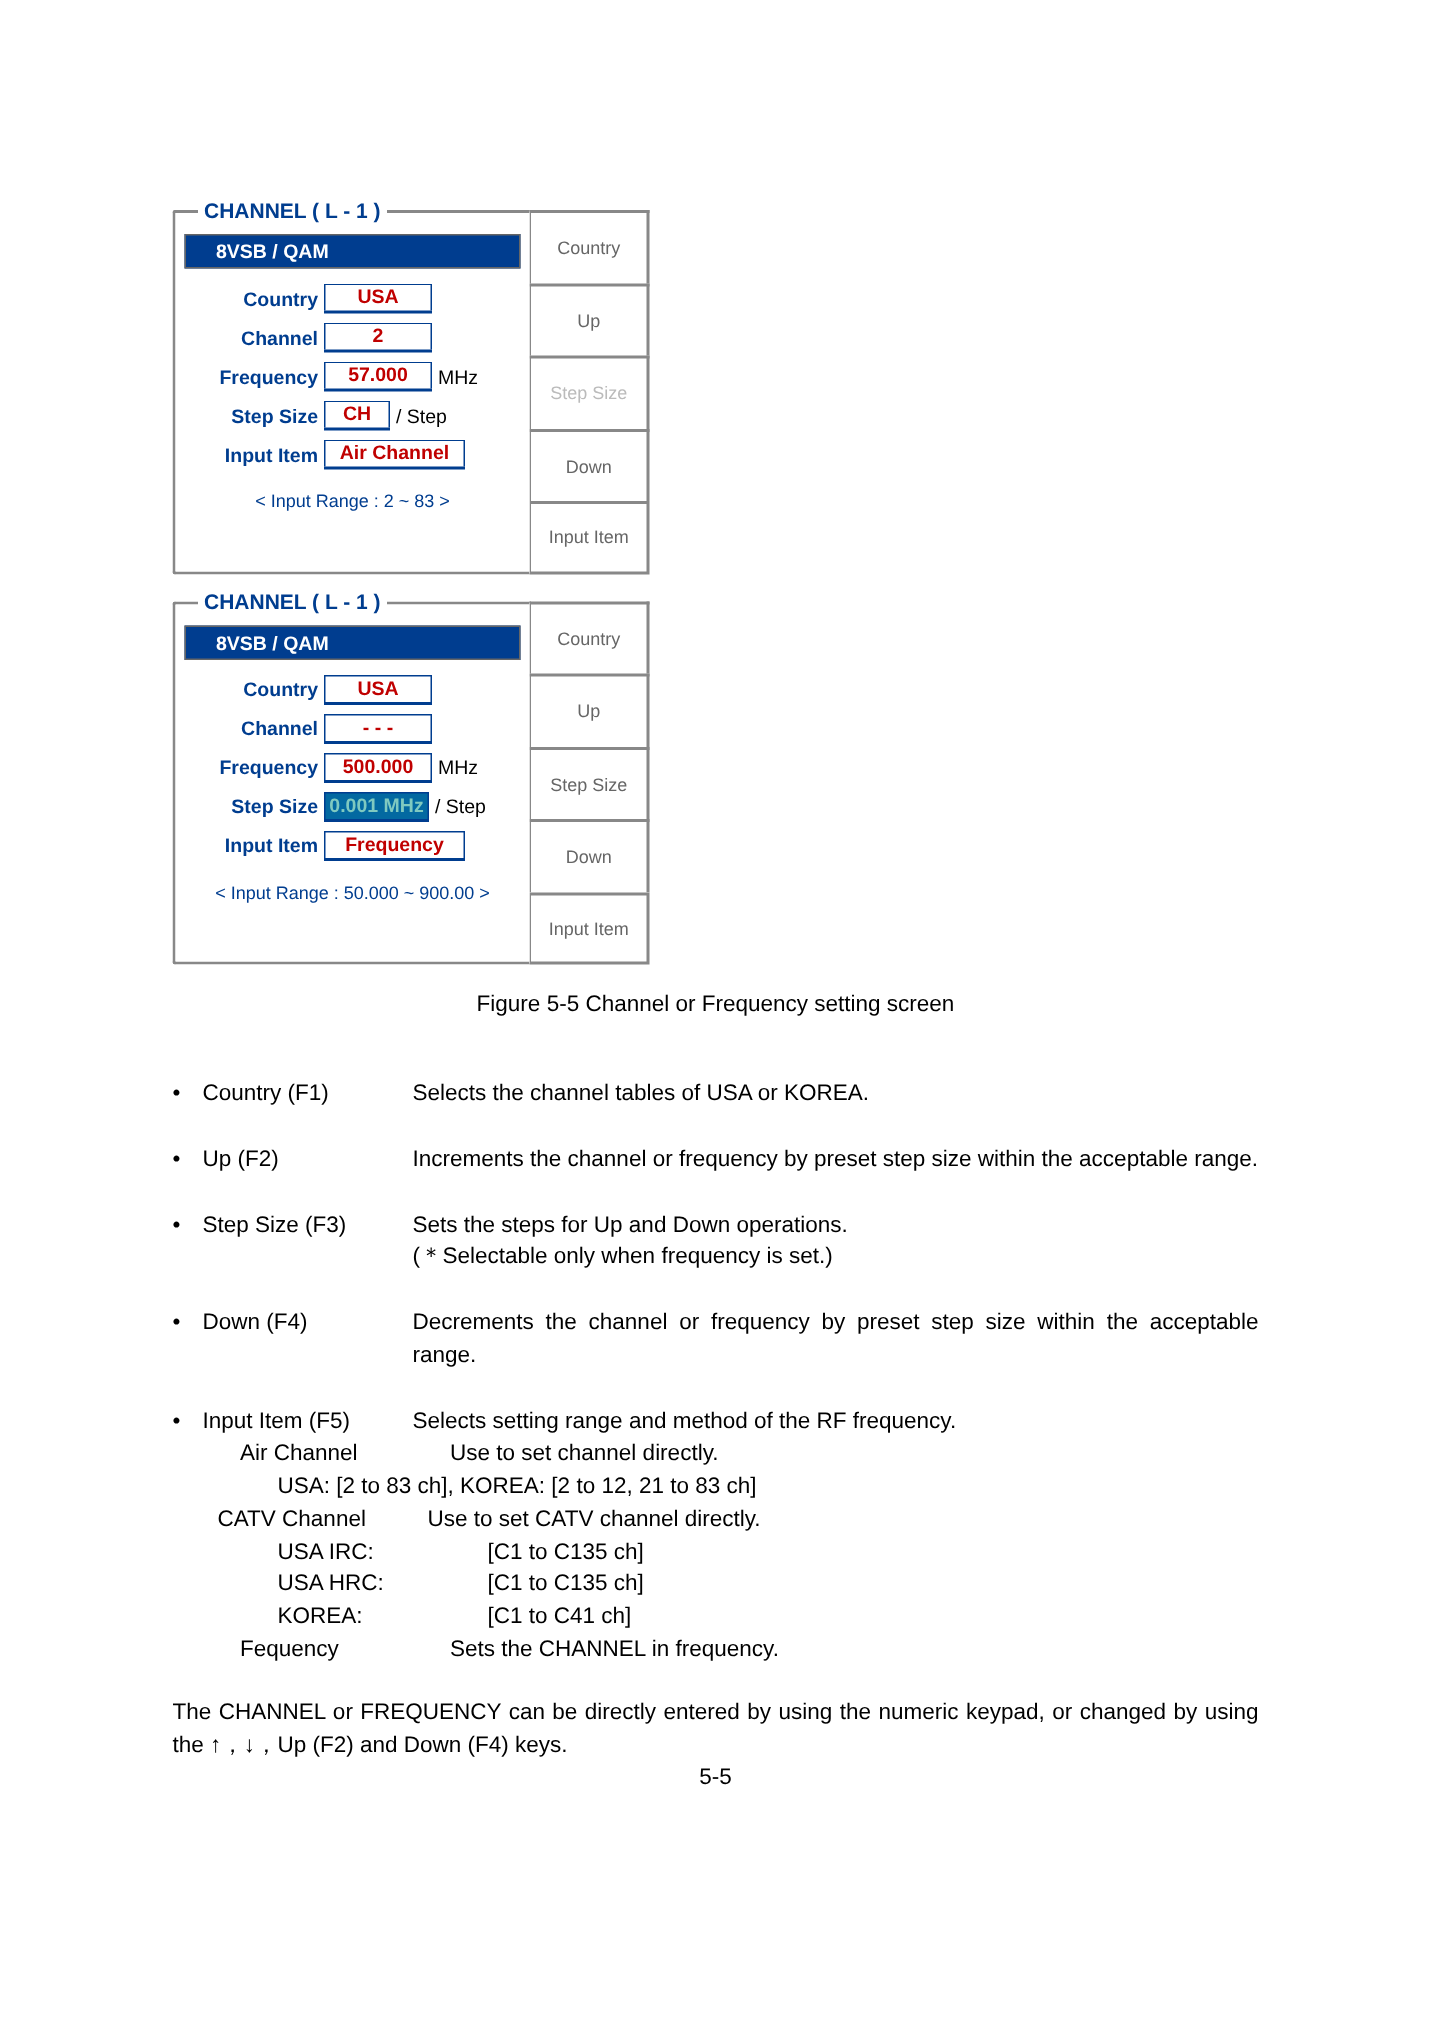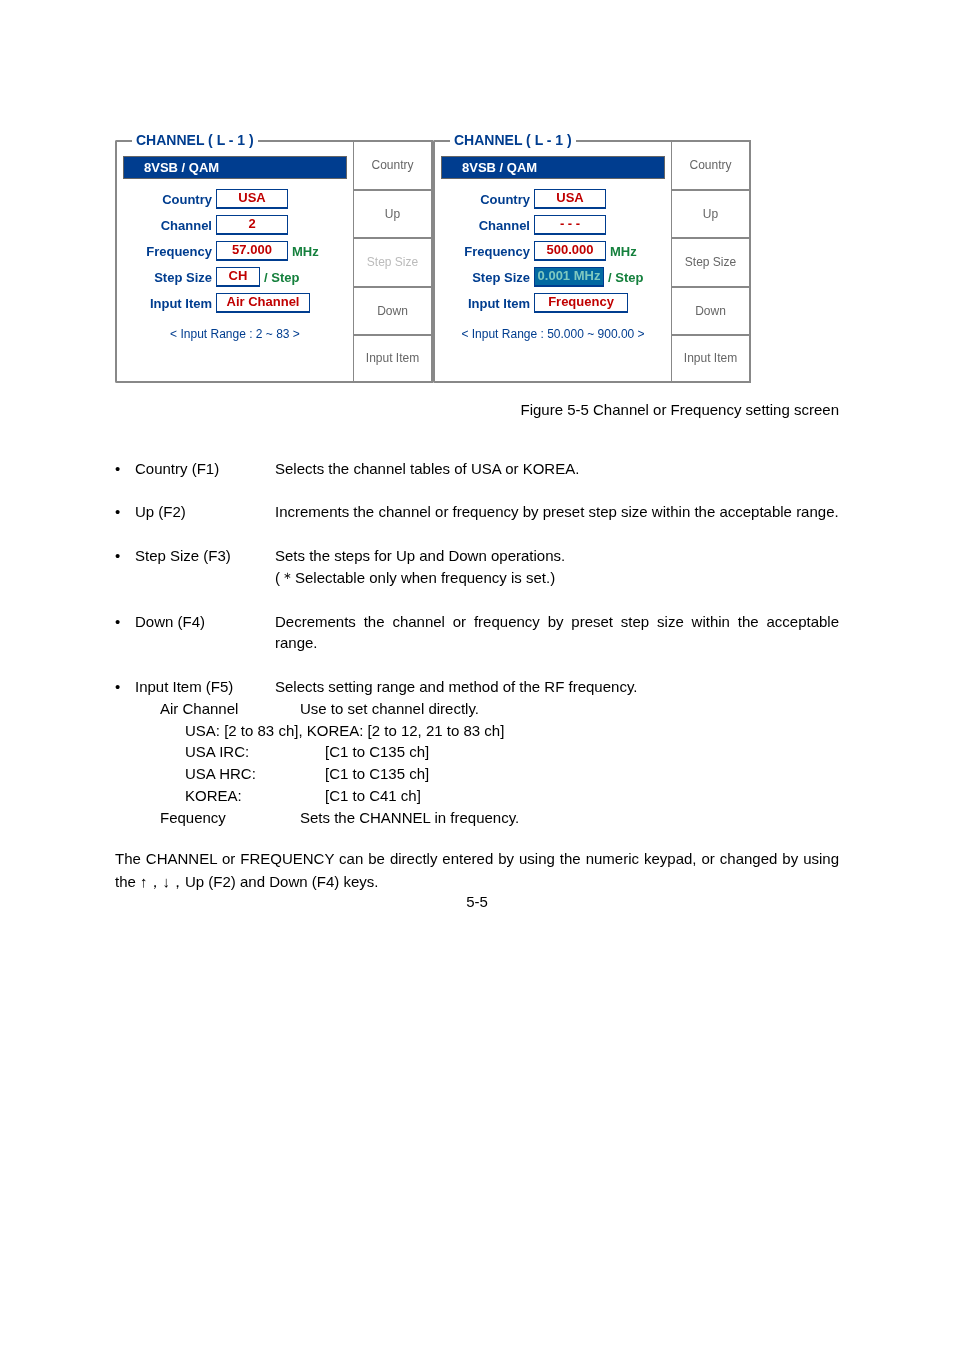--- a/index.html
+++ b/index.html
@@ -9,22 +9,24 @@
     font-family: Arial, Helvetica, sans-serif;
     color: #000;
     width: 954px;
   }
   .page {
     padding: 140px 115px 60px 115px;
     box-sizing: border-box;
   }
   .screens-row {
     display: flex;
+    gap: 18px;
     justify-content: flex-start;
     margin-bottom: 18px;
+    flex-direction: column;
   }
   .screen-block {
     display: flex;
     gap: 0;
   }
   .panel {
     position: relative;
     border: 2px solid #888;
     width: 238px;
     padding: 20px 10px 10px 10px;
@@ -81,22 +83,22 @@
     display: inline-block;
     height: 18px;
     line-height: 18px;
     box-shadow: inset 0 1px 0 #003d8f, inset 1px 0 0 #003d8f, inset -1px 0 0 #003d8f;
   }
   .field-val.sel {
     background: #0369a1;
     color: #7fc9c0;
   }
   .unit {
-    color: #15803d;
-    font-weight: bold;
+    color: #000000;
+    font-weight: normal;
     font-size: 13px;
     padding-left: 4px;
     text-align: center;
   }
   .input-range {
     color: #003d8f;
     font-weight: normal;
     font-size: 12px;
     text-align: center;
     margin-top: 14px;
@@ -119,21 +121,21 @@
     border-bottom: none;
     box-sizing: border-box;
   }
   .side-btn:last-child {
     border-bottom: 2px solid #888;
   }
   .side-btn.disabled {
     color: #bbb;
   }
   .fig-caption {
-    text-align: right;
+    text-align: center;
     font-size: 15px;
     margin: 10px 0 40px 0;
   }
   .desc-list {
     font-size: 15px;
     line-height: 1.45;
   }
   .desc-item {
     display: flex;
     margin-bottom: 22px;
@@ -296,20 +298,24 @@
 
     <div class="sub-list">
       <div class="sub-row">
         <span class="sub-term" style="padding-left:25px">Air Channel</span>
         <span>Use to set channel directly.</span>
       </div>
       <div class="sub-row">
         <span style="padding-left:50px">USA: [2 to 83 ch], KOREA: [2 to 12, 21 to 83 ch]</span>
       </div>
       <div class="sub-row">
+        <span class="sub-term" style="padding-left:10px">CATV Channel</span>
+        <span>Use to set CATV channel directly.</span>
+      </div>
+      <div class="sub-row">
         <span class="sub-term" style="padding-left:50px">USA IRC:</span>
         <span>[C1 to C135 ch]</span>
       </div>
       <div class="sub-row">
         <span class="sub-term" style="padding-left:50px">USA HRC:</span>
         <span>[C1 to C135 ch]</span>
       </div>
       <div class="sub-row">
         <span class="sub-term" style="padding-left:50px">KOREA:</span>
         <span>[C1 to C41 ch]</span>

